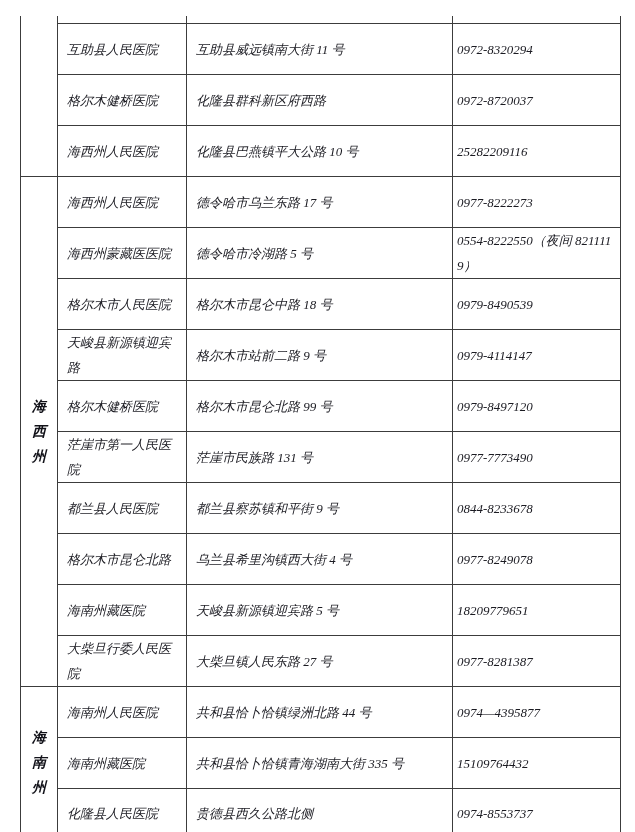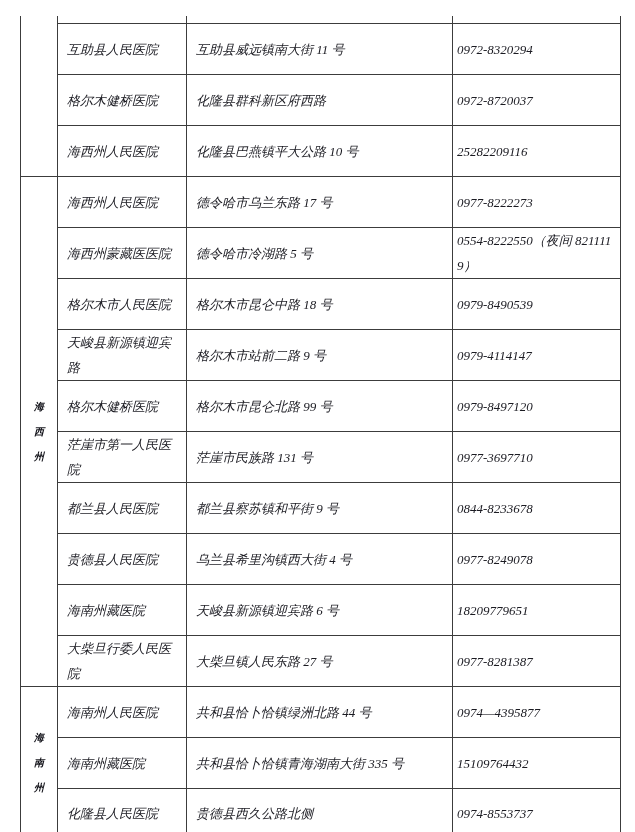--- a/index.html
+++ b/index.html
@@ -49,21 +49,21 @@
   td.region-cell {
     text-align: center;
     padding: 0;
     vertical-align: middle;
   }
   .vlabel {
     width: 16px;
     margin: 0 auto;
     word-break: break-all;
     font-weight: bold;
-    font-size: 10px;
+    font-size: 14px;
     line-height: 25px;
     color: #111118;
   }
   td.phone-cell { padding-left: 4px; }
 </style>
 </head>
 <body>
 
 <div class="table-wrap">
   <table class="hospital-table">
@@ -124,35 +124,35 @@
       <td class="phone-cell">0979-4114147</td>
     </tr>
     <tr class="datarow">
       <td class="name-cell">格尔木健桥医院</td>
       <td class="addr-cell">格尔木市昆仑北路 99 号</td>
       <td class="phone-cell">0979-8497120</td>
     </tr>
     <tr class="datarow">
       <td class="name-cell">茫崖市第一人民医院</td>
       <td class="addr-cell">茫崖市民族路 131 号</td>
-      <td class="phone-cell">0977-3697710</td>
+      <td class="phone-cell">0977-7773490</td>
     </tr>
     <tr class="datarow">
       <td class="name-cell">都兰县人民医院</td>
       <td class="addr-cell">都兰县察苏镇和平街 9 号</td>
       <td class="phone-cell">0844-8233678</td>
     </tr>
     <tr class="datarow">
-      <td class="name-cell">贵德县人民医院</td>
+      <td class="name-cell">格尔木市昆仑北路</td>
       <td class="addr-cell">乌兰县希里沟镇西大街 4 号</td>
       <td class="phone-cell">0977-8249078</td>
     </tr>
     <tr class="datarow">
       <td class="name-cell">海南州藏医院</td>
-      <td class="addr-cell">天峻县新源镇迎宾路 6 号</td>
+      <td class="addr-cell">天峻县新源镇迎宾路 5 号</td>
       <td class="phone-cell">18209779651</td>
     </tr>
     <tr class="datarow">
       <td class="name-cell">大柴旦行委人民医院</td>
       <td class="addr-cell">大柴旦镇人民东路 27 号</td>
       <td class="phone-cell">0977-8281387</td>
     </tr>
 
     <tr class="datarow">
       <td class="region-cell bb" rowspan="3">

